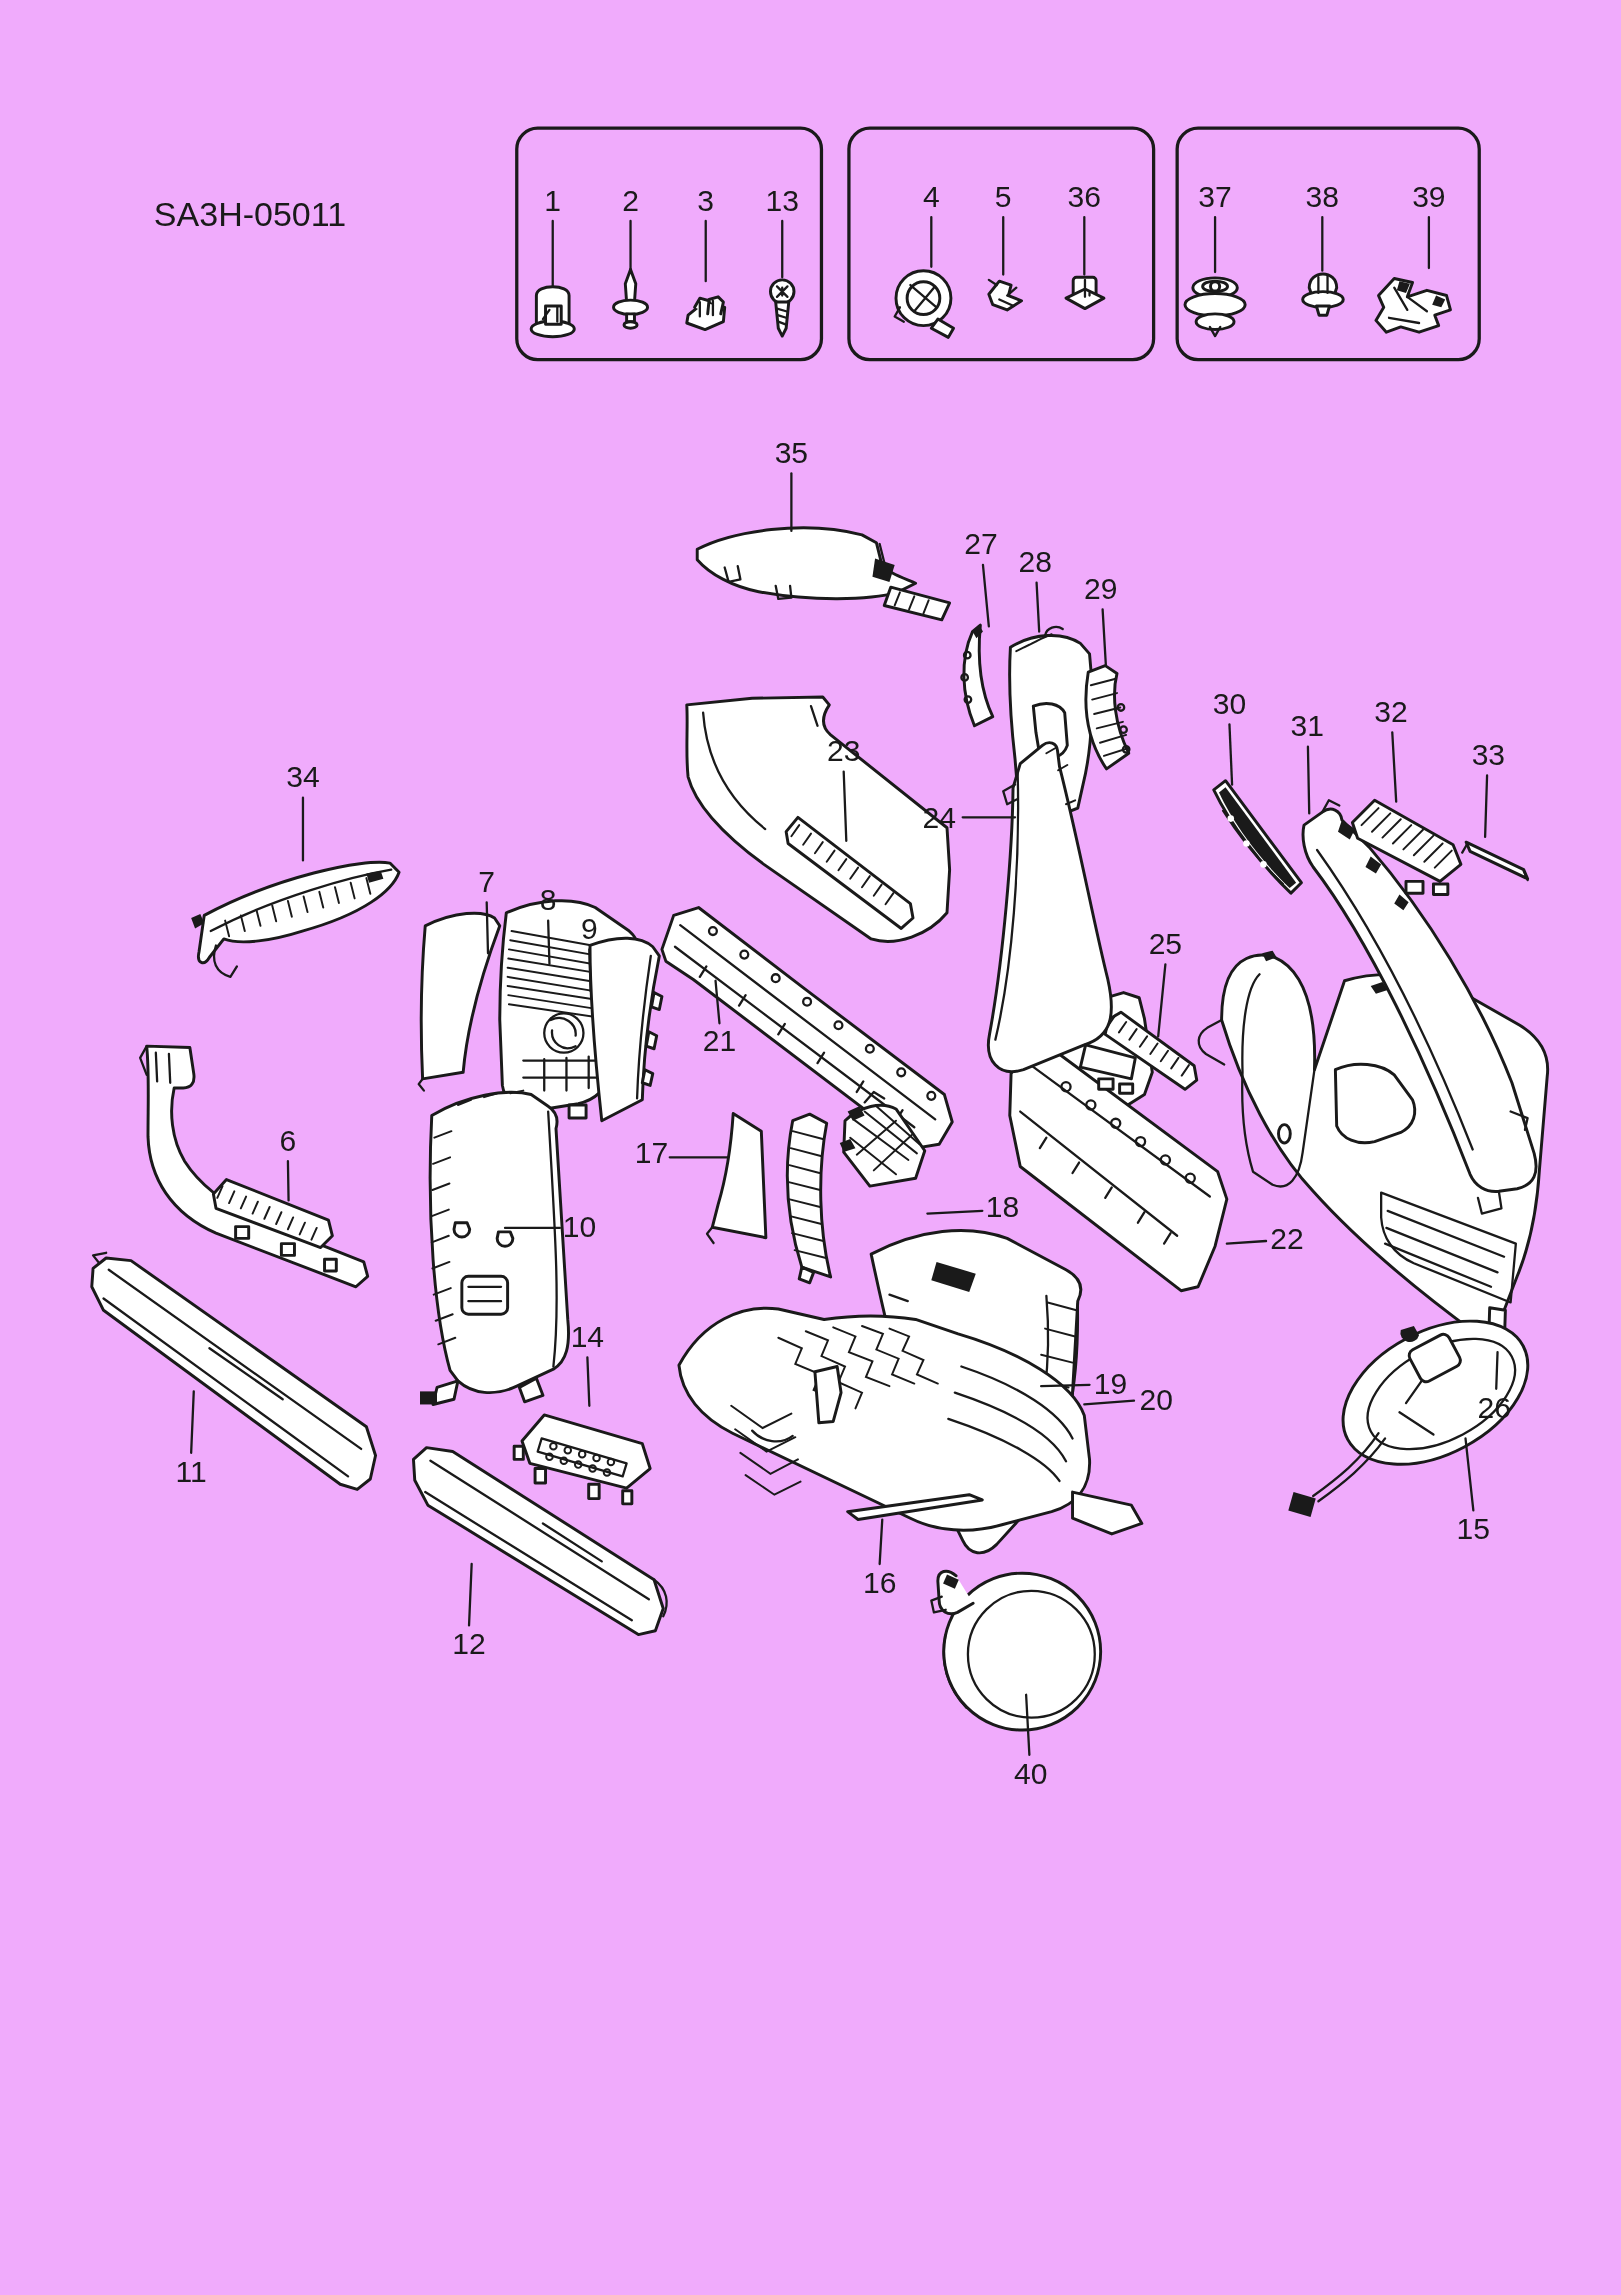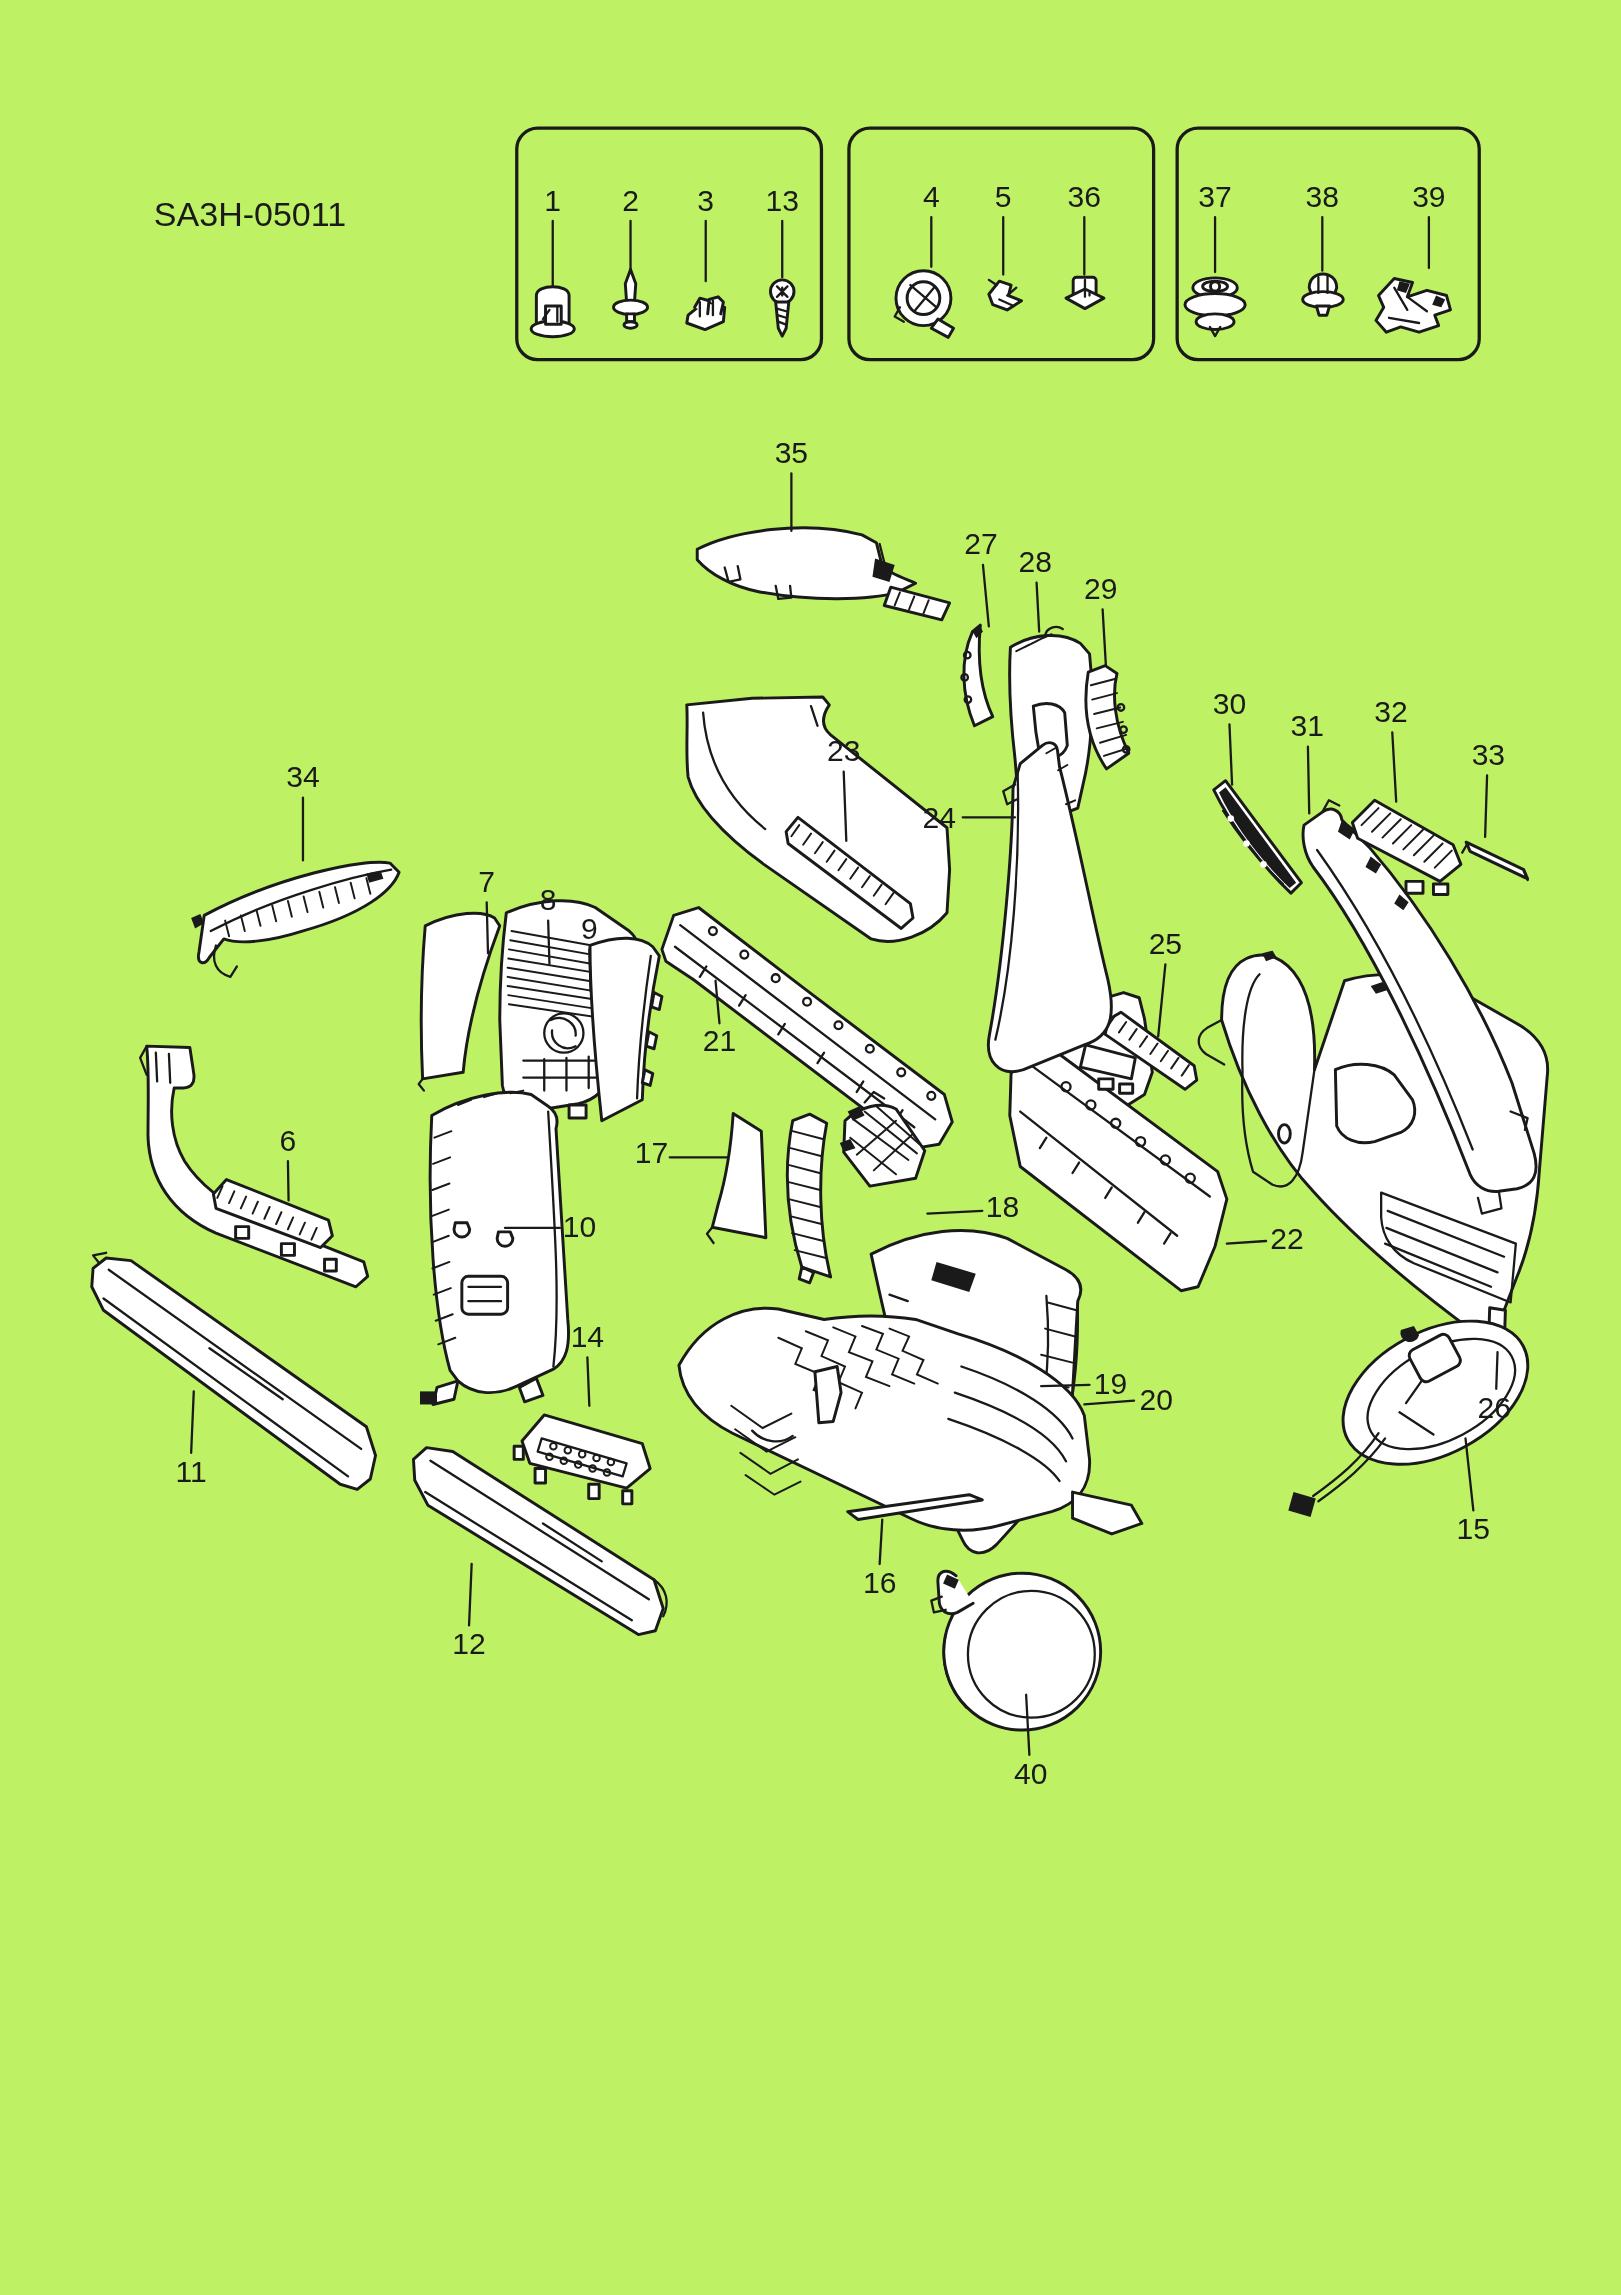--- a/index.html
+++ b/index.html
@@ -1,16 +1,16 @@
 <!DOCTYPE html>
 <html style="font-size:10.5px"><head>
 <meta charset="utf-8">
 <style>
   html,body{margin:0;padding:0;background:#ffffff;}
-  .page{position:relative;width:1622px;height:2295px;background:#bef264;overflow:hidden;}
+  .page{position:relative;width:1622px;height:2295px;background:#f0abfc;overflow:hidden;}
   svg{display:block;width:1622px;height:2295px;}
   text{font-family:"Liberation Sans","DejaVu Sans",sans-serif;fill:#1a1a1a;text-anchor:middle;font-size:46px;}
   text.code{font-size:52px;text-anchor:start;}
   .o{fill:#ffffff;stroke:#1a1a1a;stroke-width:4.5;stroke-linejoin:round;stroke-linecap:round;}
   .l{fill:none;stroke:#1a1a1a;stroke-width:3.5;stroke-linejoin:round;stroke-linecap:round;}
   .h{fill:none;stroke:#1a1a1a;stroke-width:3;stroke-linecap:round;}
   .d{fill:#1a1a1a;stroke:none;}
   .box{fill:none;stroke:#1a1a1a;stroke-width:5;}
 </style>
 </head>

